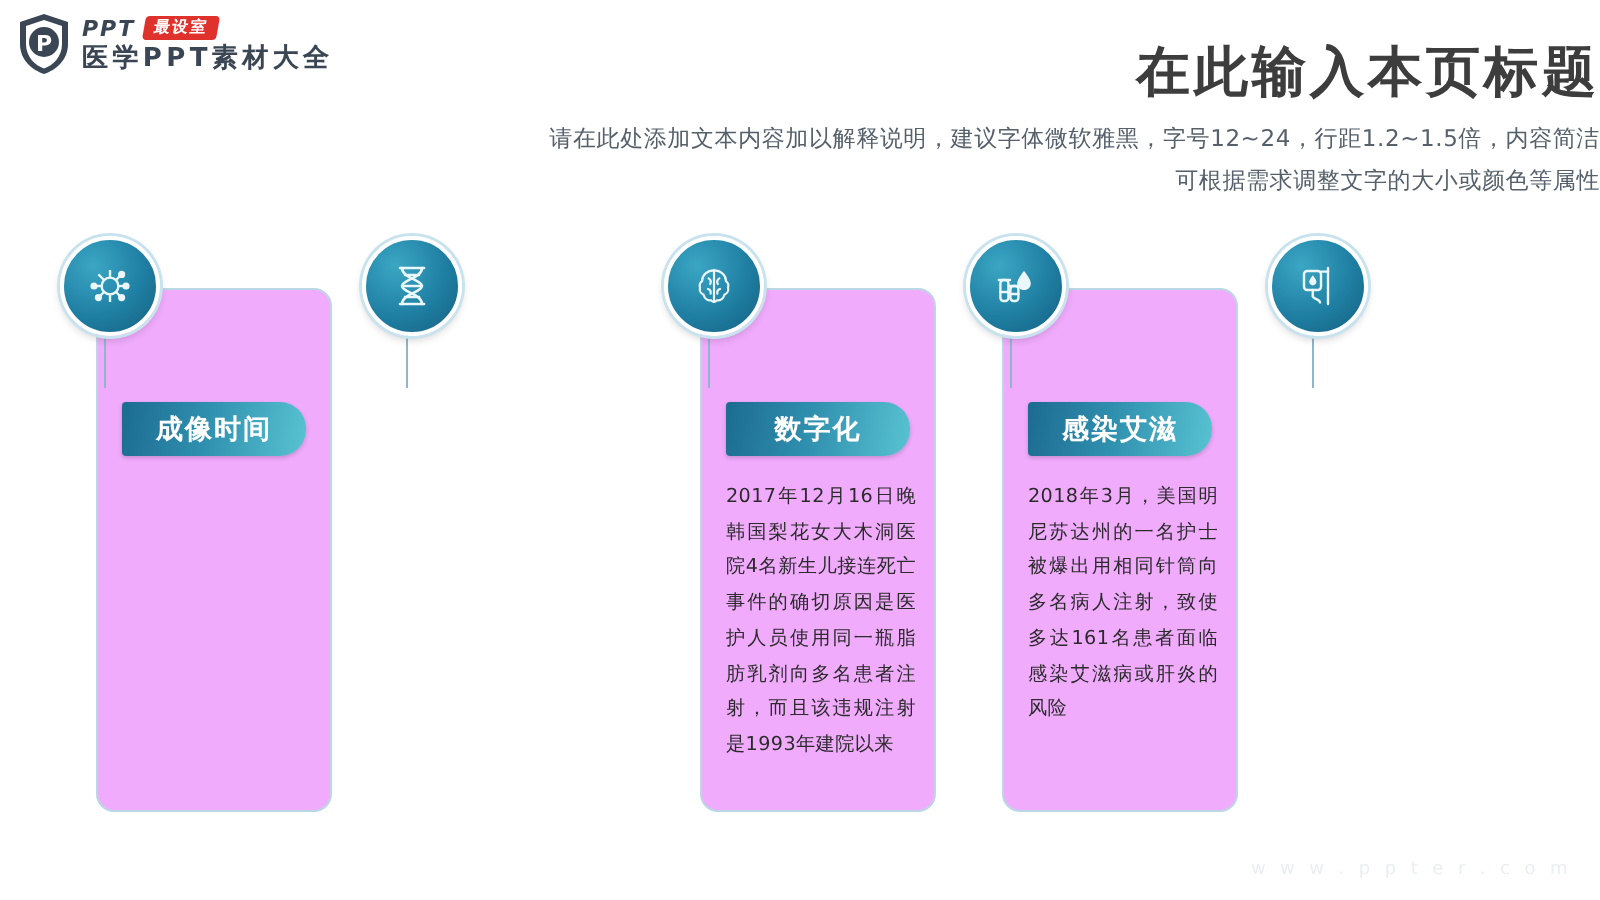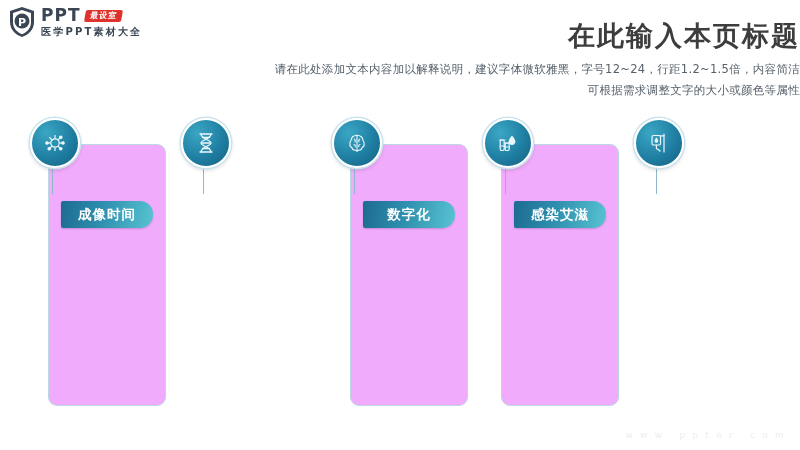--- a/index.html
+++ b/index.html
@@ -8,24 +8,24 @@
     background:#ffffff;
     font-family:"DejaVu Sans","Liberation Sans",sans-serif;
     position:relative;
   }
 
   
   .logo{position:absolute;left:8px;top:6px;display:flex;align-items:center;gap:5px;}
   .logo-shield{width:28px;height:32px;position:relative;flex:0 0 auto;}
   .logo-text{display:flex;flex-direction:column;line-height:1;}
   .logo-row1{display:flex;align-items:center;gap:4px;}
-  .logo-ppt{font-size:17px;font-weight:bold;color:#3b4654;letter-spacing:1px;}
+  .logo-ppt{font-size:11px;font-weight:bold;font-style:italic;color:#3b4654;letter-spacing:1px;}
   .logo-badge{background:#e0322c;color:#fff;font-size:8px;padding:2px 5px 2px 5px;border-radius:2px;
               font-weight:bold;transform:skewX(-10deg);letter-spacing:1px;}
-  .logo-sub{font-size:10px;color:#3b4654;letter-spacing:2.2px;margin-top:3px;font-weight:bold;}
+  .logo-sub{font-size:13px;color:#3b4654;letter-spacing:2.2px;margin-top:3px;font-weight:bold;}
 
   
   .page-title{
     position:absolute;left:0;right:0;top:18px;text-align:right;
     font-size:27px;font-weight:bold;color:#3d3d3d;letter-spacing:2px;
   }
   .subtitle{
     position:absolute;left:0;right:0;text-align:right;
     font-size:11.5px;color:#55606b;letter-spacing:.3px;
   }
@@ -144,38 +144,40 @@
         <line x1="8.5" y1="6.5" x2="15.5" y2="6.5"></line>
         <line x1="8" y1="12" x2="16" y2="12"></line>
         <line x1="8.5" y1="17.5" x2="15.5" y2="17.5"></line>
       </svg>
     </div>
   </div>
 
   <div class="card-wrap">
     <div class="card">
       <div class="ribbon">数字化</div>
+      <div class="body-text">2017年12月16日晚韩国梨花女大木洞医院4名新生儿接连死亡事件的确切原因是医护人员使用同一瓶脂肪乳剂向多名患者注射，而且该违规注射是1993年建院以来</div>
     </div>
     <div class="stem"></div>
     <div class="icon-badge">
       <svg width="24" height="24" viewBox="0 0 24 24" fill="none" stroke="#eaf7fb" stroke-width="1.1" stroke-linecap="round">
         <path d="M12 4.2 C8.6 4.2 6 6.6 6 9.6 C5 10.4 4.6 11.6 5 12.8 C4.6 14.2 5.4 15.8 6.8 16.4 C7.2 18.2 8.8 19.4 10.6 19.2 C11 19.7 11.5 20 12 20"></path>
         <path d="M12 4.2 C15.4 4.2 18 6.6 18 9.6 C19 10.4 19.4 11.6 19 12.8 C19.4 14.2 18.6 15.8 17.2 16.4 C16.8 18.2 15.2 19.4 13.4 19.2 C13 19.7 12.5 20 12 20"></path>
         <line x1="12" y1="4.2" x2="12" y2="20"></line>
         <path d="M9.3 8.2 C10.3 8.8 10.6 10 10.1 11"></path>
         <path d="M14.7 8.2 C13.7 8.8 13.4 10 13.9 11"></path>
         <path d="M9 13.5 C10 13.8 10.5 14.8 10.3 15.8"></path>
         <path d="M15 13.5 C14 13.8 13.5 14.8 13.7 15.8"></path>
       </svg>
     </div>
   </div>
 
   <div class="card-wrap">
     <div class="card">
       <div class="ribbon">感染艾滋</div>
+      <div class="body-text">2018年3月，美国明尼苏达州的一名护士被爆出用相同针筒向多名病人注射，致使多达161名患者面临感染艾滋病或肝炎的风险</div>
     </div>
     <div class="stem"></div>
     <div class="icon-badge">
       <svg width="24" height="24" viewBox="0 0 24 24" fill="none" stroke="#eaf7fb" stroke-width="1.2" stroke-linecap="round">
         <path d="M16 4.5 C16 4.5 12.6 8.4 12.6 10.7 C12.6 12.6 14.1 14 16 14 C17.9 14 19.4 12.6 19.4 10.7 C19.4 8.4 16 4.5 16 4.5 Z" fill="#eaf7fb" stroke="none"></path>
         <rect x="4.2" y="9" width="4" height="10.5" rx="1.6"></rect>
         <rect x="9.2" y="12" width="4" height="7.5" rx="1.6"></rect>
         <line x1="3.4" y1="9" x2="9" y2="9"></line>
         <line x1="8.4" y1="12" x2="14" y2="12"></line>
         <line x1="4.2" y1="15" x2="8.2" y2="15"></line>

